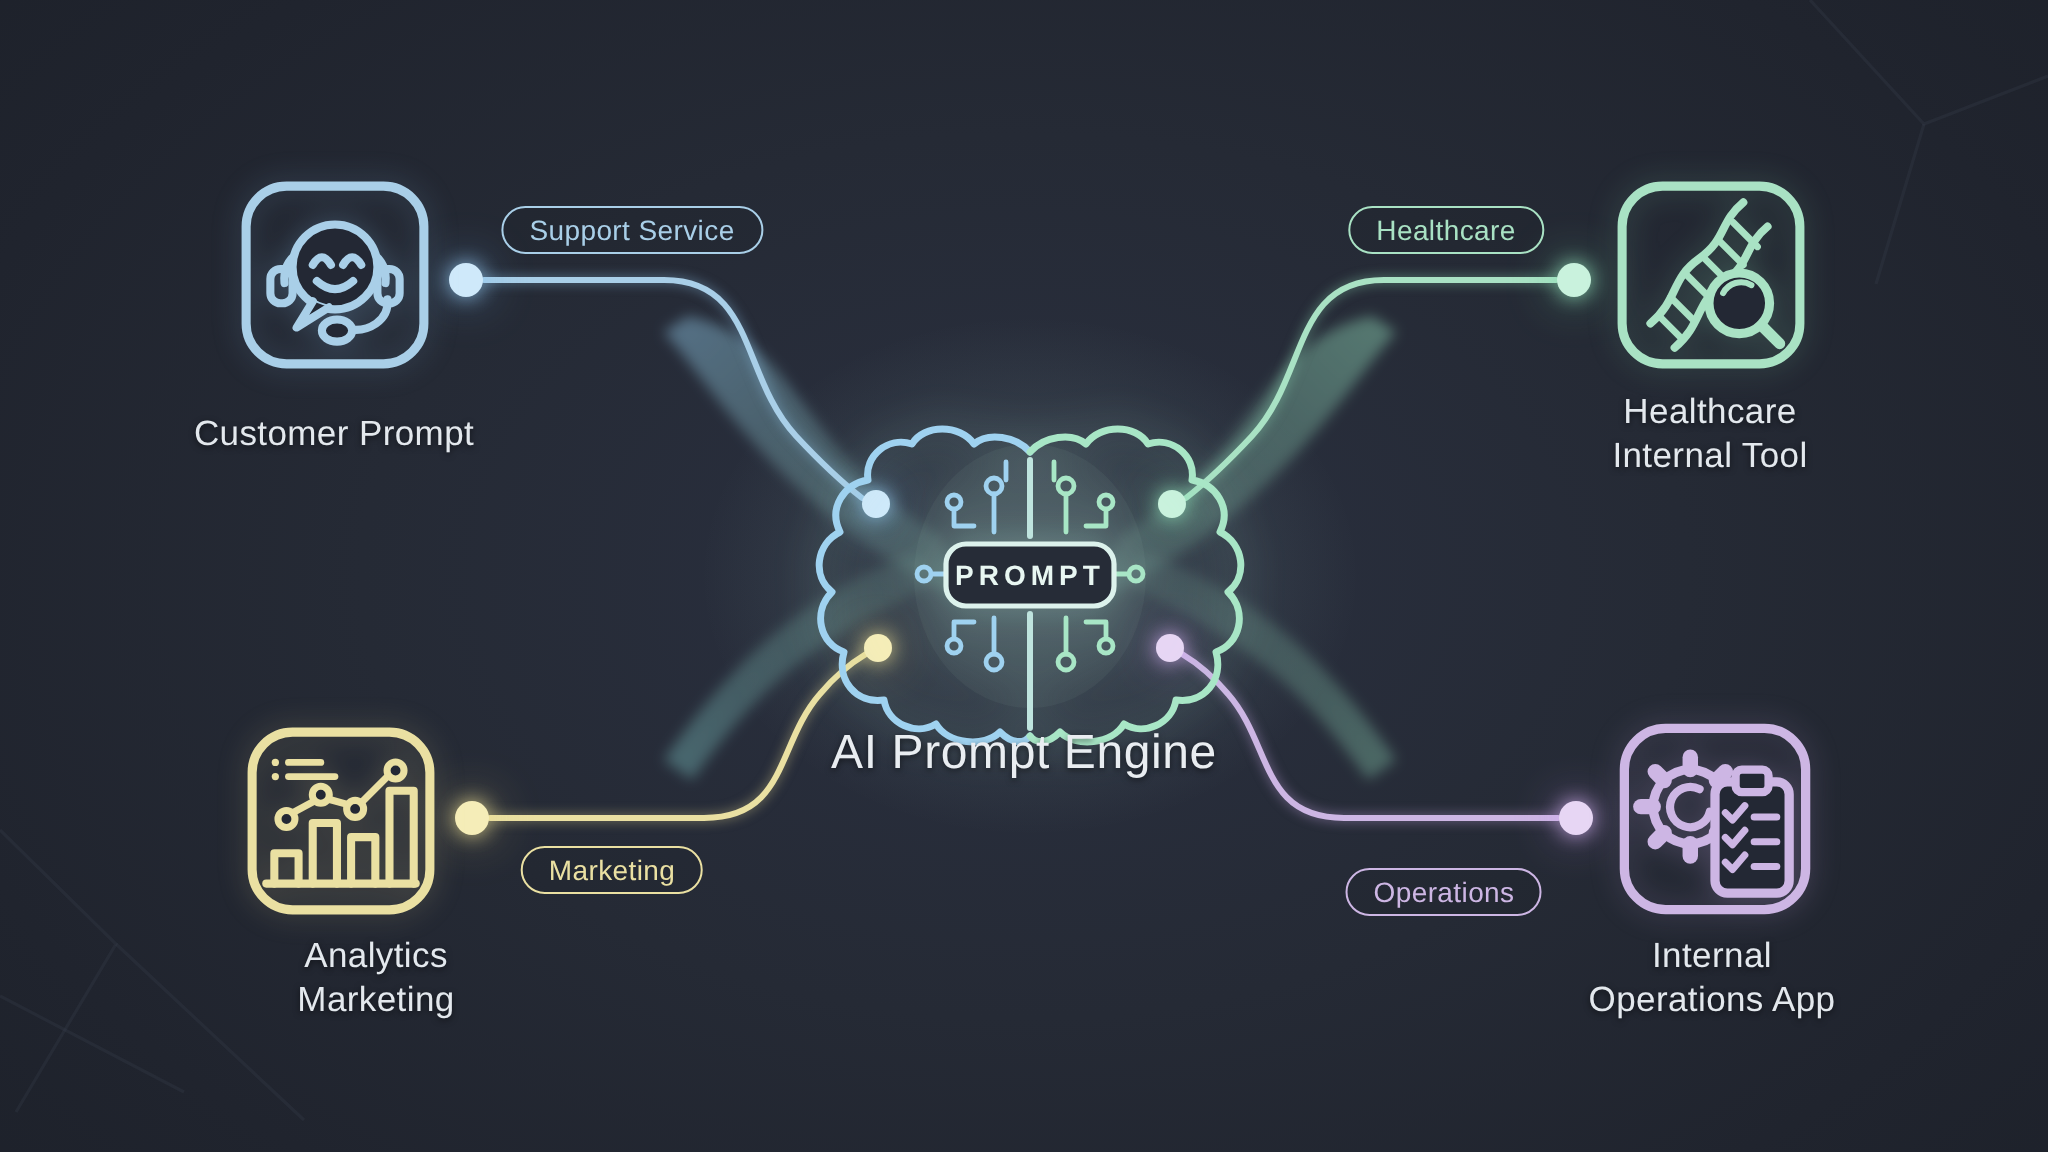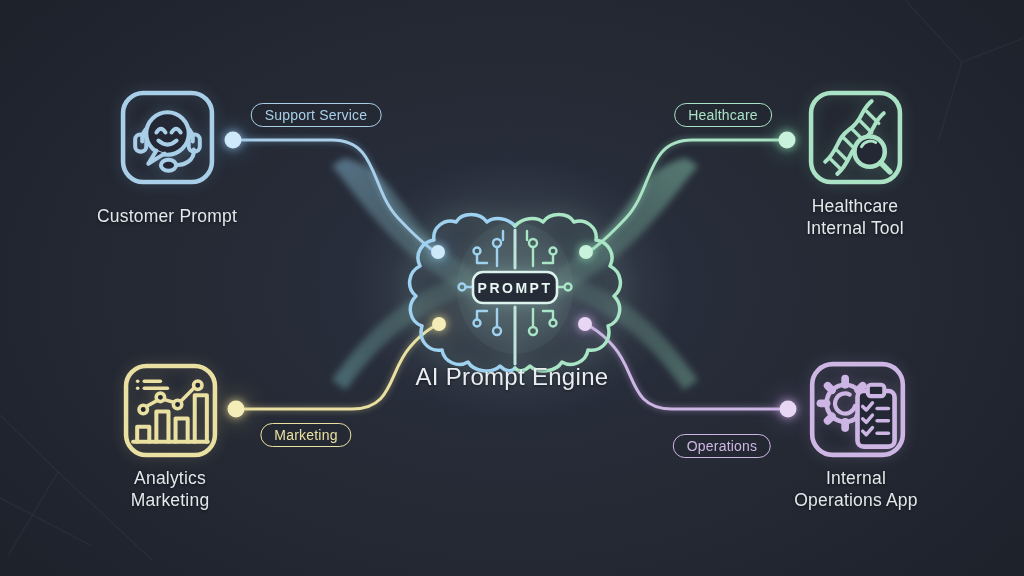--- a/index.html
+++ b/index.html
@@ -229,21 +229,21 @@
         <path d="M 26 46 L 37 40"></path>
         <path d="M 43 39 L 54 42"></path>
         <path d="M 60 41 L 73 28"></path>
         <circle cx="23" cy="49" r="4.2" fill="#232834"></circle>
         <circle cx="40" cy="37" r="4.2" fill="#232834"></circle>
         <circle cx="57" cy="44" r="4.2" fill="#232834"></circle>
         <circle cx="77" cy="25" r="4.2" fill="#232834"></circle>
       </g>
     </g>
   </svg>
-  <div class="node-label" style="left:170px;top:489px">
+  <div class="node-label" style="left:188px;top:489px">
     <div>Analytics</div>
     <div>Marketing</div>
   </div>
   <div class="pill" style="left: 306px; top: 435px; --accent: #eae0a2;">
     <span>Marketing</span>
   </div>
 
   <svg class="icon-tile tile-purple" style="left:806px;top:358px" width="103" height="103" viewBox="0 0 100 100" fill="none" stroke-linecap="round" stroke-linejoin="round">
     <g stroke-width="4" stroke="#cdb6e4">
       <rect x="6" y="6" width="88" height="88" rx="20" stroke-width="4.5"></rect>

